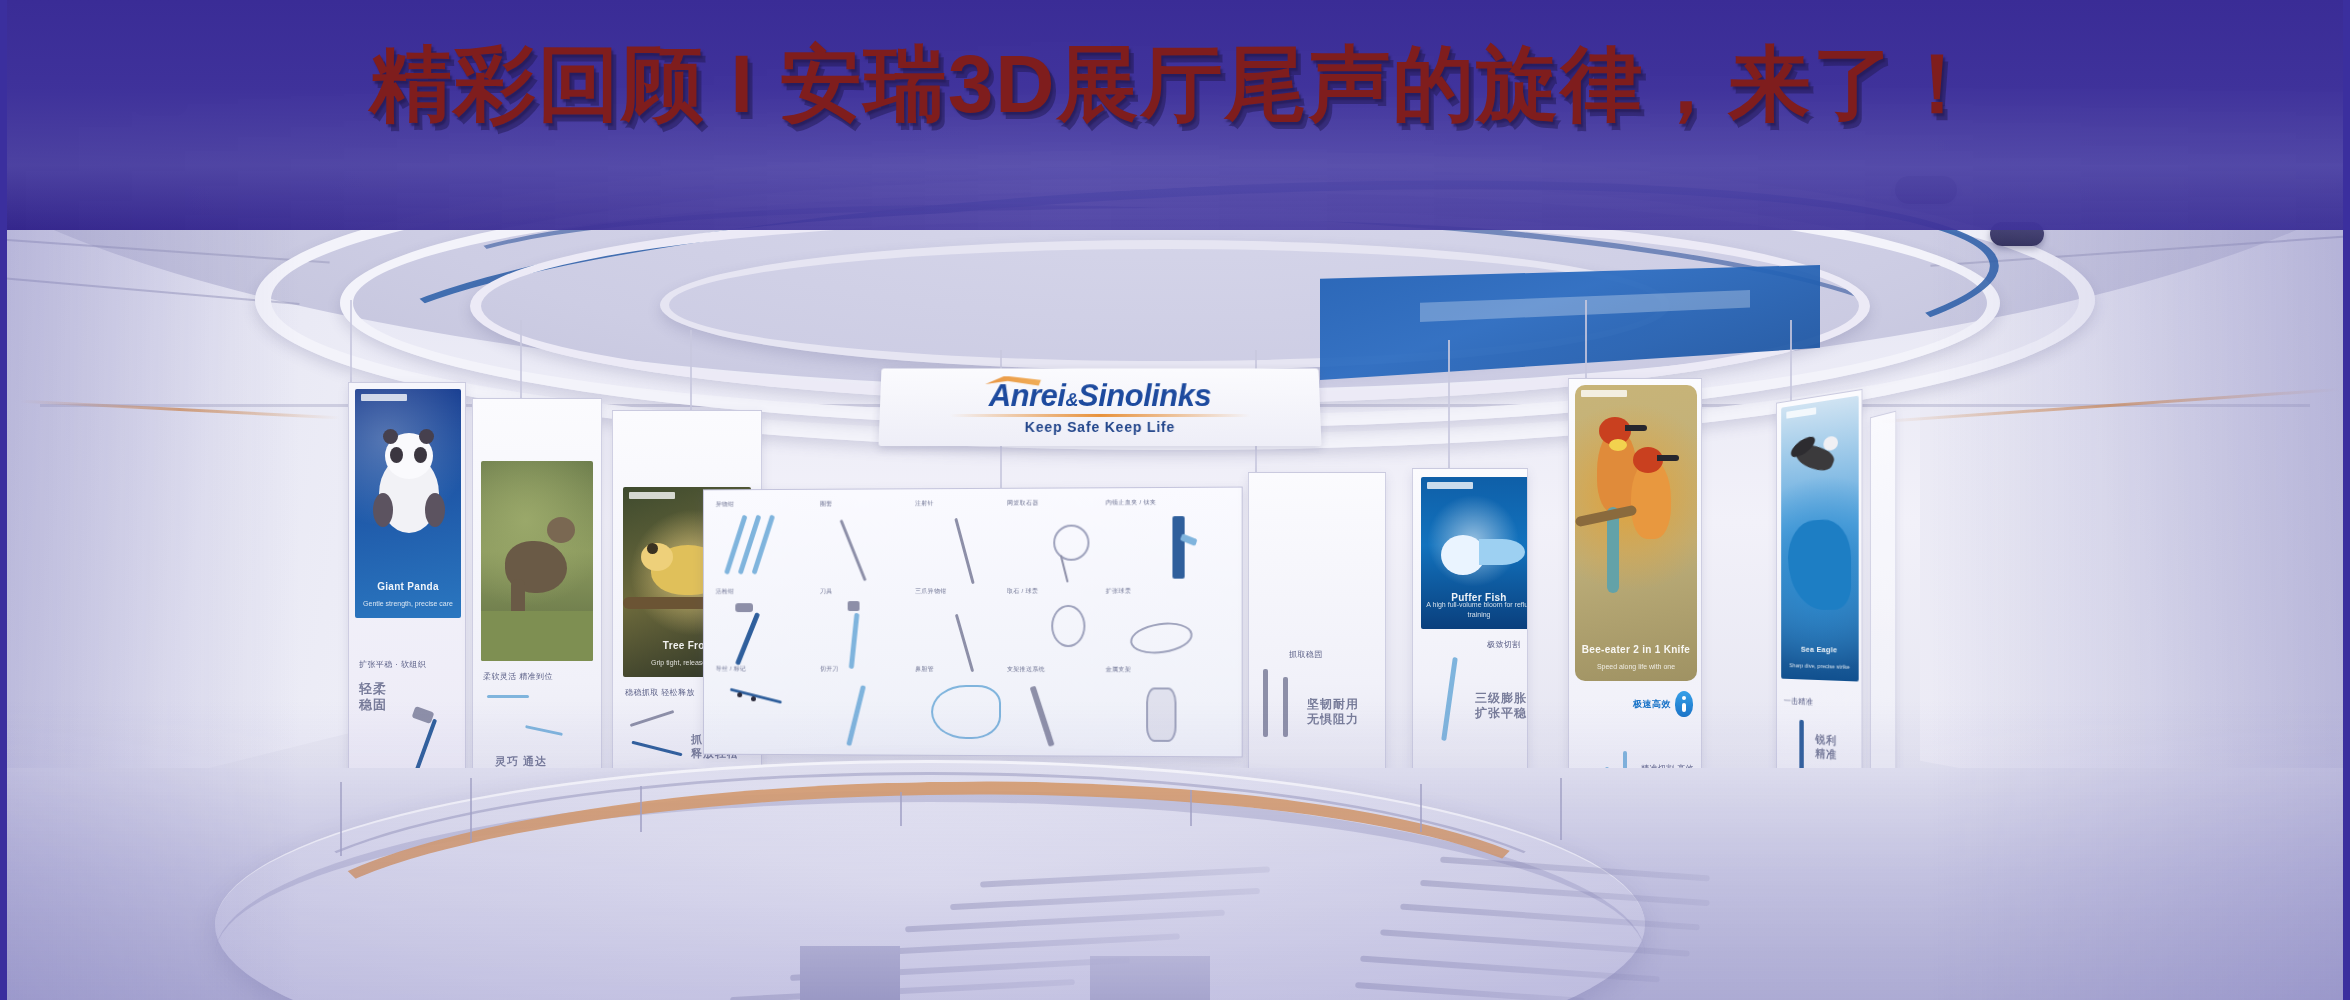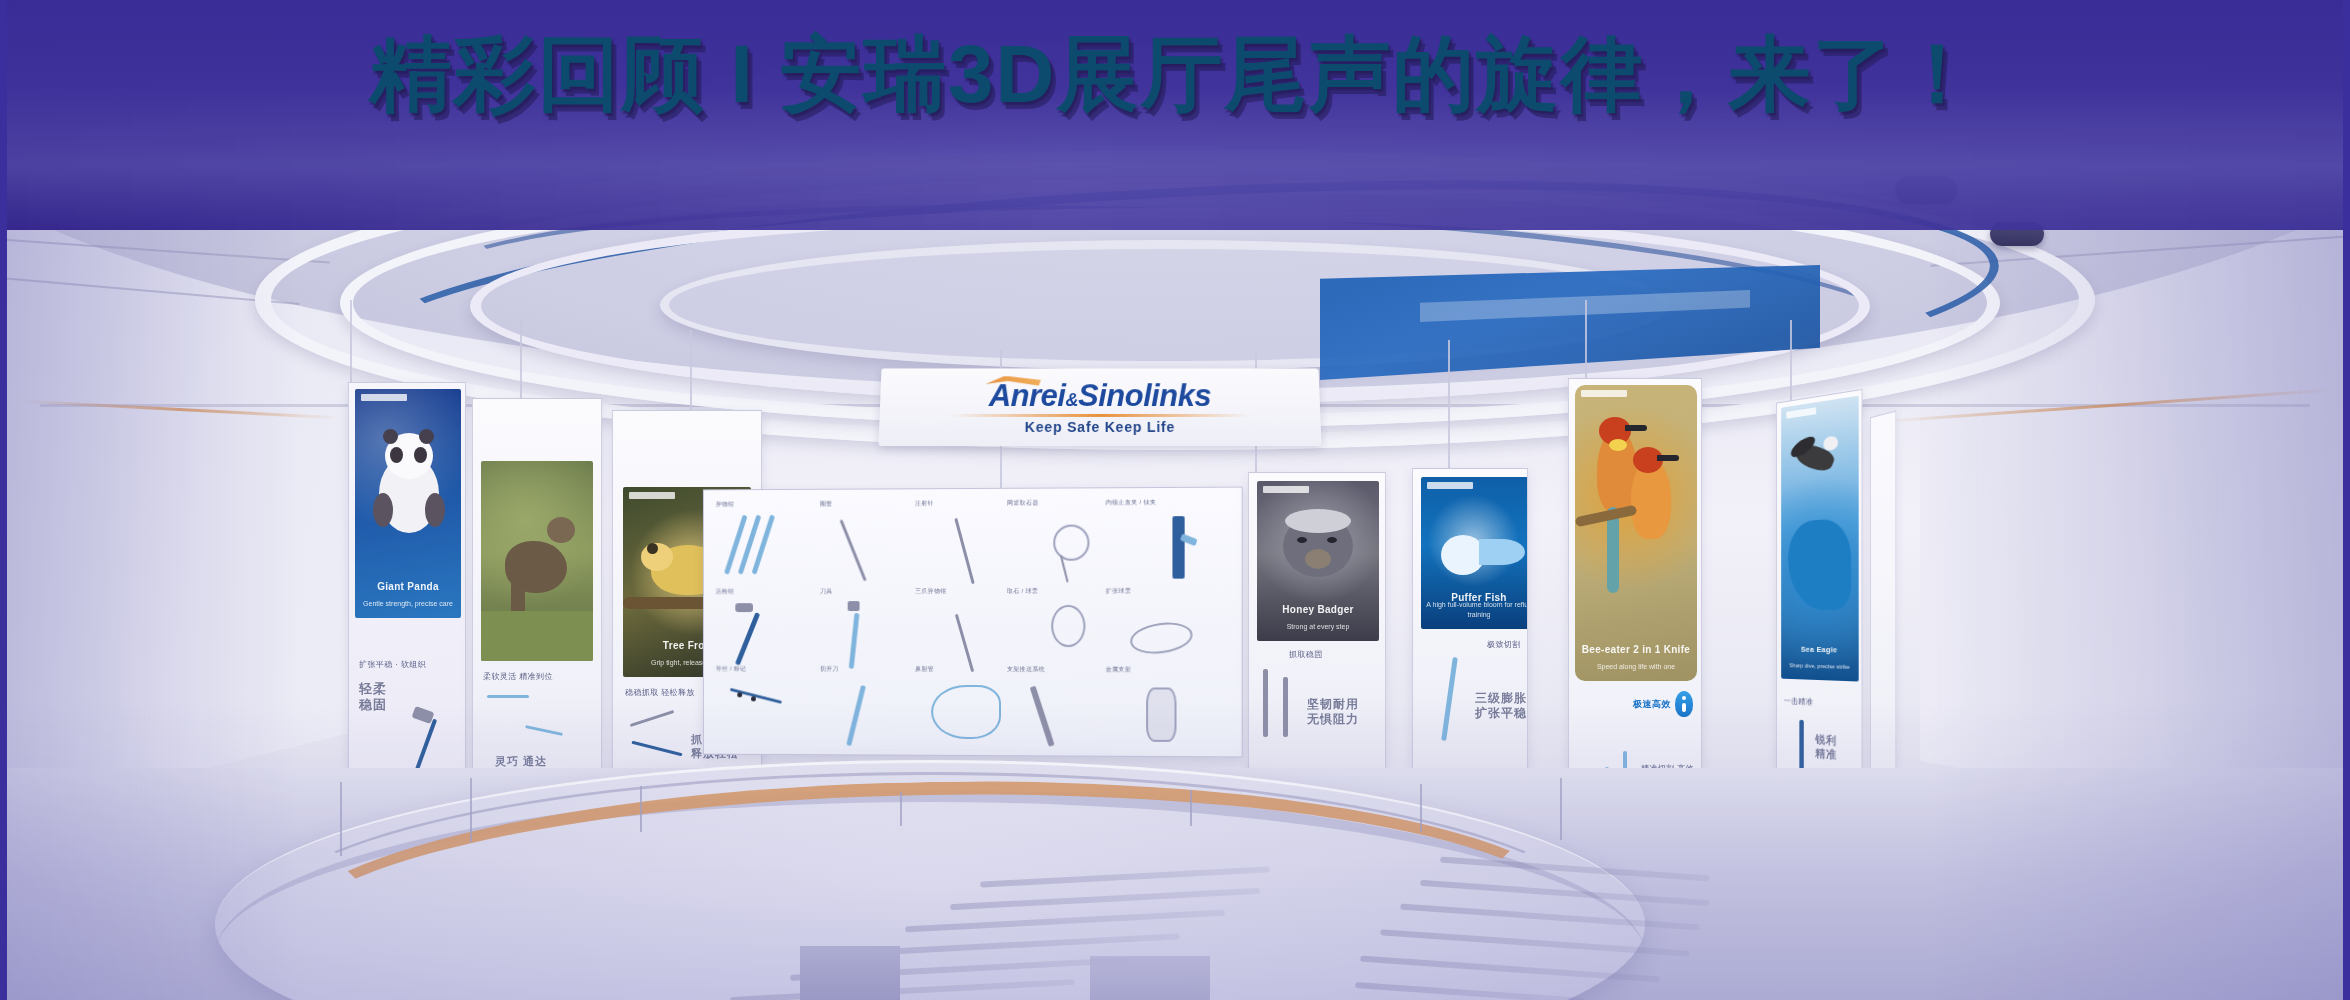--- a/index.html
+++ b/index.html
@@ -249,24 +249,24 @@
 
   
   .title-band{
     position:absolute;left:0;right:0;top:0;height:230px;z-index:60;
     background:
       linear-gradient(180deg,rgba(58,44,150,.99) 0%,rgba(63,50,155,.96) 38%,rgba(96,88,178,.55) 72%,rgba(130,124,195,0) 100%),
       linear-gradient(90deg,rgba(52,38,140,1) 0%,rgba(72,60,160,.92) 45%,rgba(60,48,150,.97) 100%);
     pointer-events:none;
   }
   .title-text{
-    position:absolute;left:0;right:0;top:20px;z-index:70;
+    position:absolute;left:0;right:0;top:30px;z-index:70;
     text-align:center;
     font-size:82px;font-weight:bold;
-    color:#0c4a6e;
+    color:#7f1d1d;
     letter-spacing:2px;
     text-shadow:5px 7px 0 rgba(36,28,88,.55), 2px 3px 2px rgba(30,22,70,.6);
     white-space:nowrap;
   }
 </style>
 </head>
 <body>
 
 <div id="stage">
 
@@ -415,30 +415,20 @@
       <span class="instr dark" style="left:26px;top:206px;width:54px;height:3px;border-radius:3px;transform:rotate(14deg);"></span>
       <span class="blob" style="left:34px;top:204px;width:5px;height:5px;background:#2b2b3c;"></span>
       <span class="blob" style="left:48px;top:208px;width:5px;height:5px;background:#2b2b3c;"></span>
       <span class="instr" style="left:152px;top:196px;width:5px;height:62px;transform:rotate(14deg);"></span>
       <span class="blob" style="left:230px;top:196px;width:70px;height:54px;border:2px solid #7fb4dd;background:transparent;border-radius:60% 40% 50% 60%;"></span>
       <span class="instr gray" style="left:338px;top:196px;width:6px;height:62px;transform:rotate(-18deg);"></span>
       <span class="blob" style="left:444px;top:198px;width:30px;height:54px;border:2px solid #9fa3bd;background:rgba(160,160,190,.2);border-radius:28%;"></span>
     </div>
 
     <div class="panel" style="left:1248px;top:472px;width:138px;height:302px;">
-      <div class="poster art-badger" style="left:8px;top:8px;width:122px;height:160px;">
-        <span class="brandmark"></span>
-        <span class="blob" style="left:26px;top:34px;width:70px;height:62px;background:#6e6e7c;"></span>
-        <span class="blob" style="left:28px;top:28px;width:66px;height:24px;background:#cfcfd8;"></span>
-        <span class="blob" style="left:40px;top:56px;width:10px;height:6px;background:#24242e;"></span>
-        <span class="blob" style="left:70px;top:56px;width:10px;height:6px;background:#24242e;"></span>
-        <span class="blob" style="left:48px;top:68px;width:26px;height:20px;background:#8a7f72;"></span>
-        <span class="p-title">Honey Badger</span>
-        <span class="p-sub">Strong at every step</span>
-      </div>
       <span class="cap" style="left:40px;top:176px;">抓取稳固</span>
       <span class="instr gray" style="left:14px;top:196px;width:5px;height:68px;"></span>
       <span class="instr gray" style="left:34px;top:204px;width:5px;height:60px;"></span>
       <span class="slogan" style="left:58px;top:224px;font-size:12px;">
         <span>坚韧耐用</span><br>
         <span>无惧阻力</span>
       </span>
     </div>
 
     <div class="panel" style="left:1412px;top:468px;width:116px;height:306px;">

